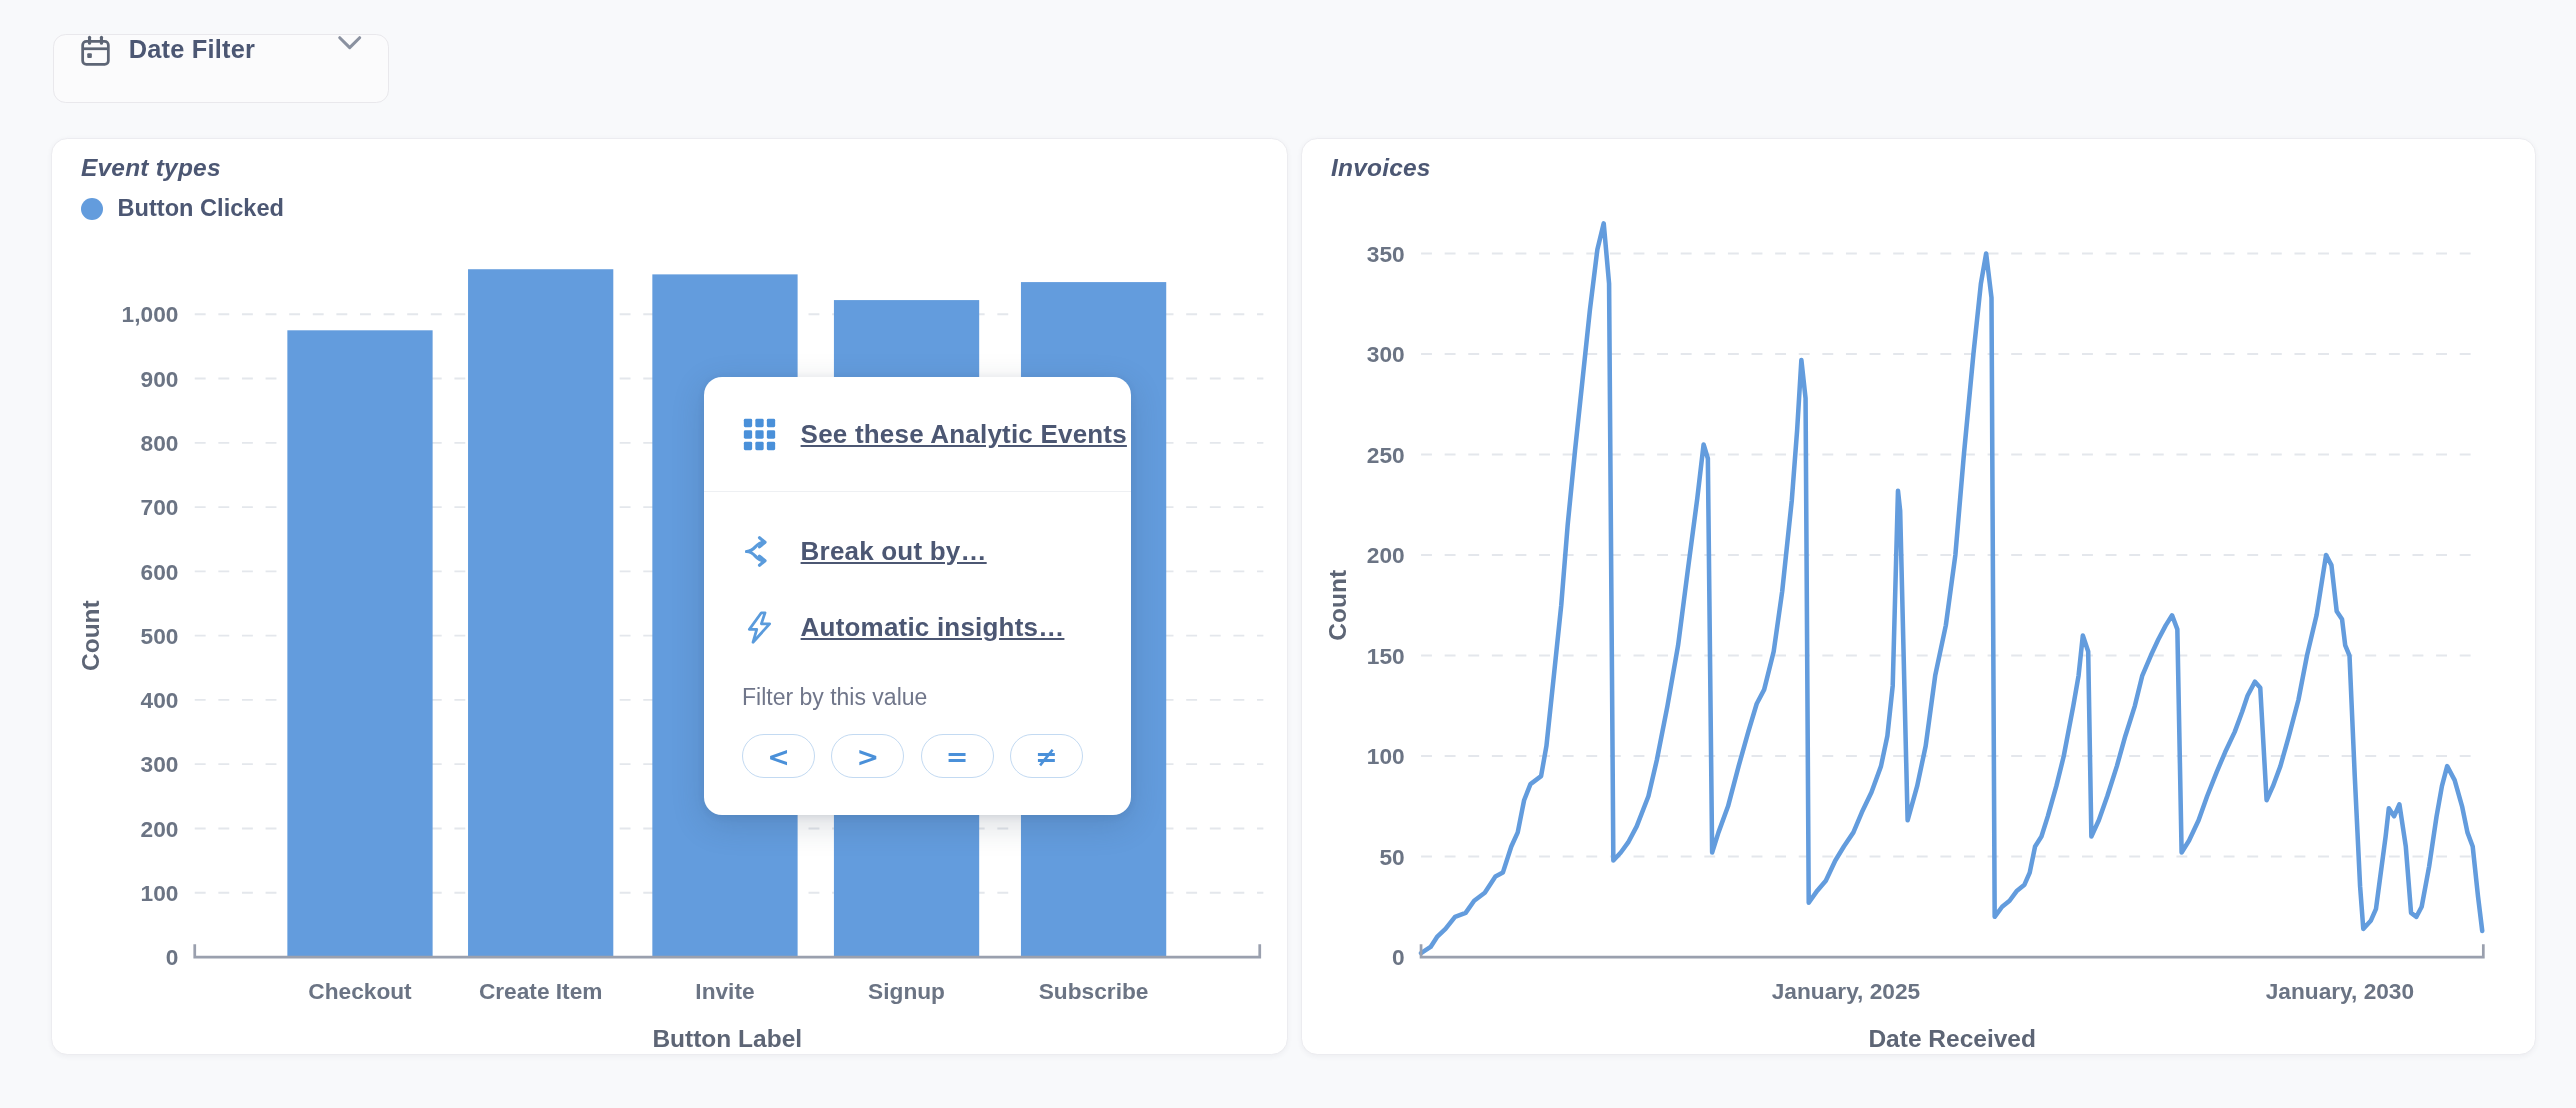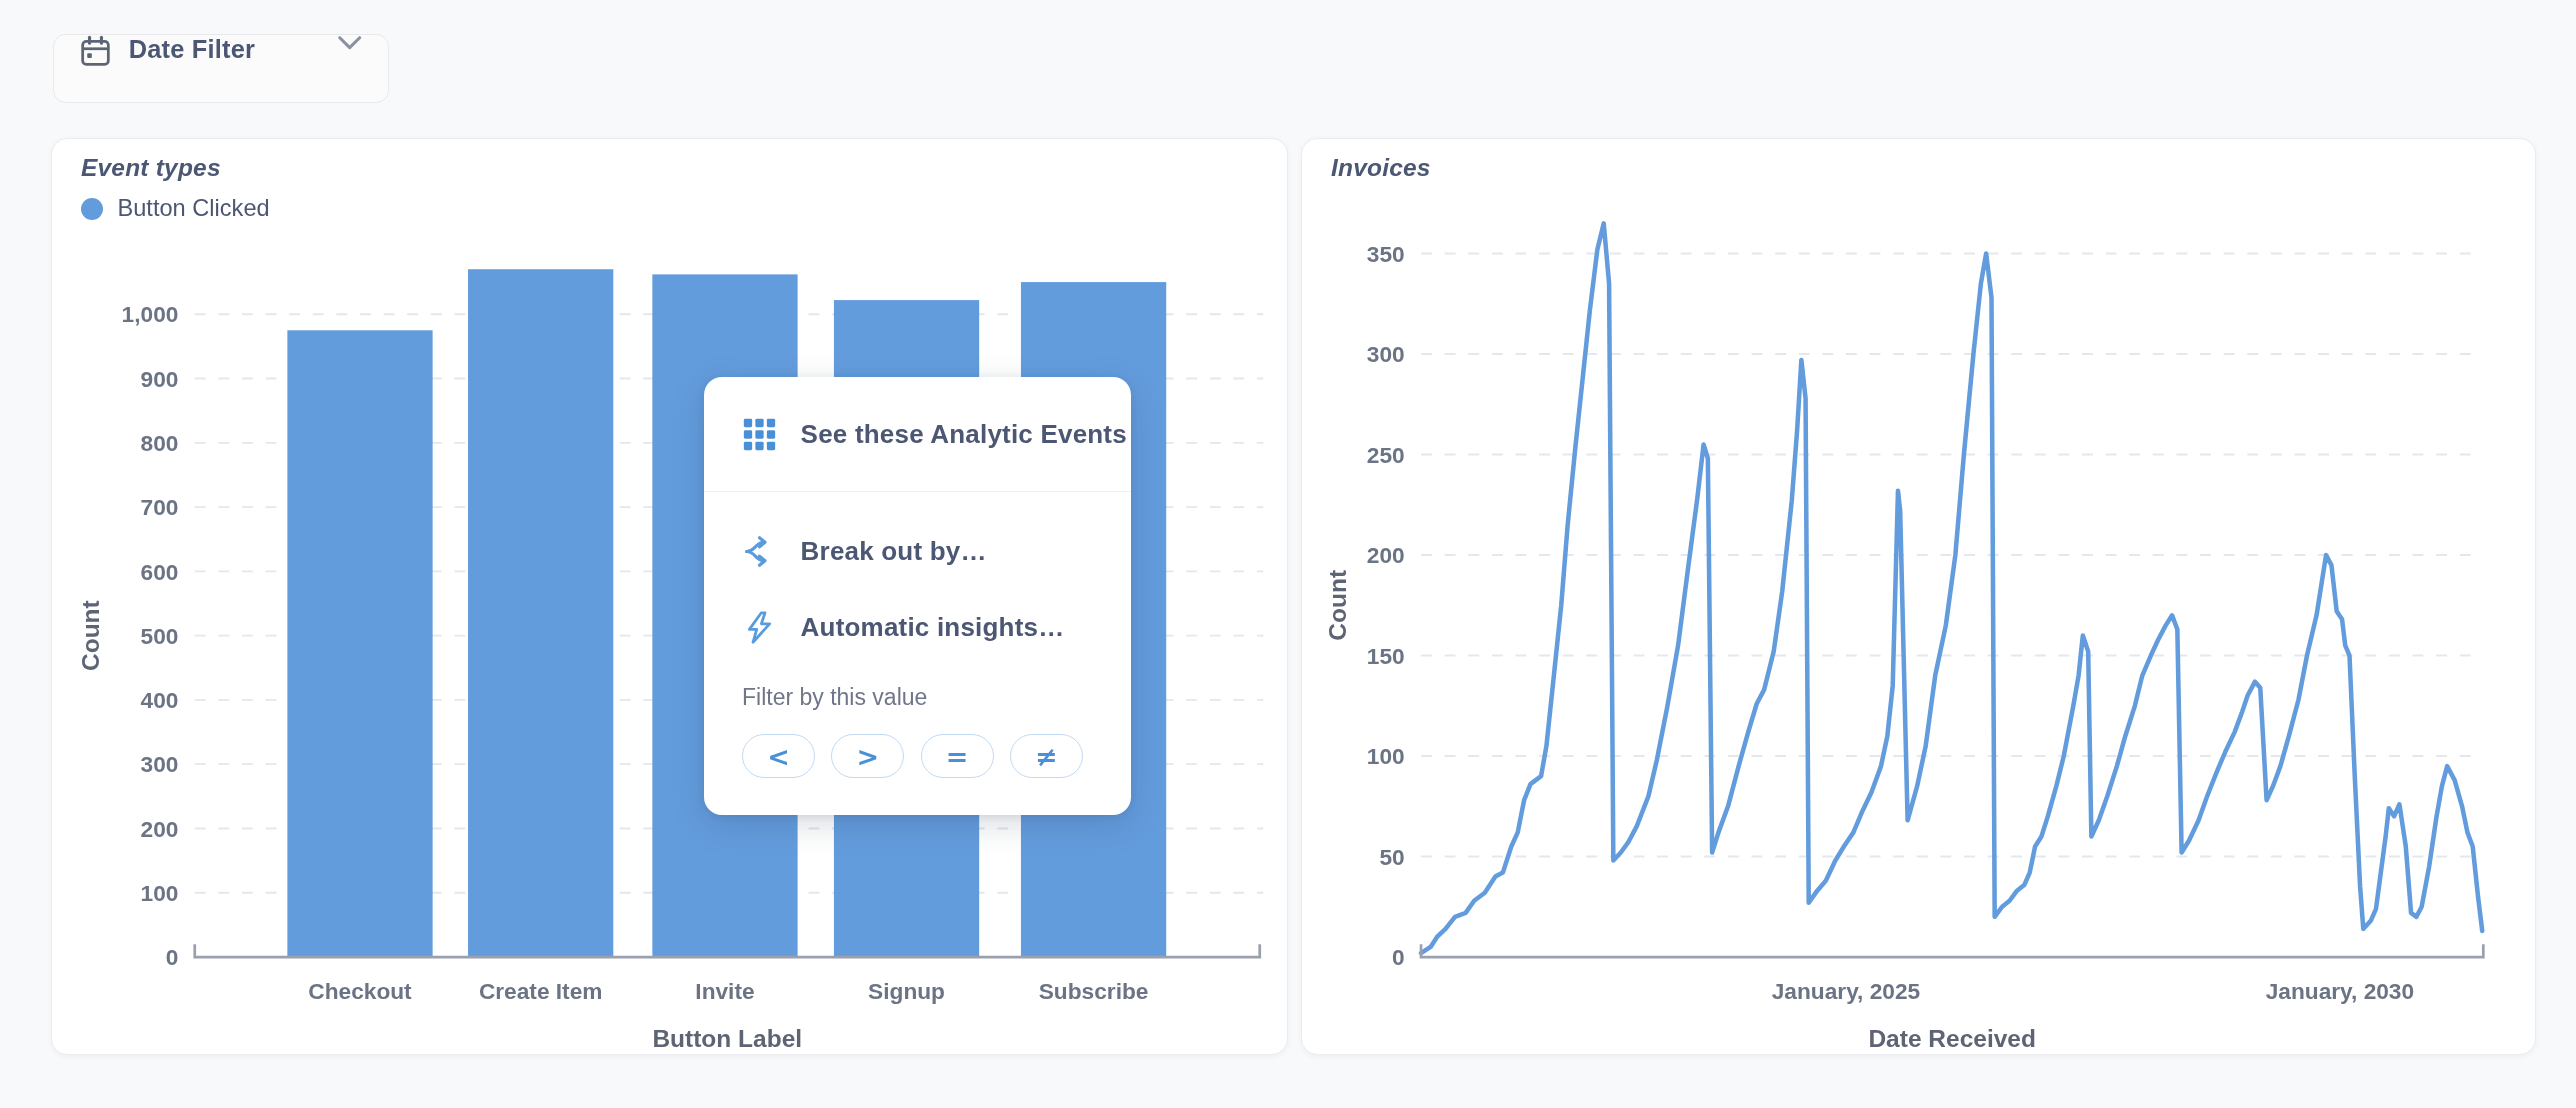--- a/index.html
+++ b/index.html
@@ -23,34 +23,34 @@
   
   .card {
     position:absolute; background:#ffffff; border:0.9px solid #ececf0;
     border-radius:16.3px; box-shadow:0 1.8px 5.4px rgba(50,60,80,.05);
   }
   .card.left  { left:51px;  top:138px; width:1237px; height:917px; }
   .card.right { left:1301px; top:138px; width:1235px; height:917px;text-align:right; }
   .card-title { position:absolute; left:29px; top:14.5px; font-size:24.5px; font-weight:700; color:#4c5773; letter-spacing:0.2px;font-style:italic; }
   .legend { position:absolute; left:29px; top:56px; display:flex; align-items:center; gap:14.5px; }
   .legend .dot { width:22px; height:22px; border-radius:50%; background:#639CDD; }
-  .legend .llbl { font-size:23.6px; font-weight:400; color:#4c5773; }
+  .legend .llbl { font-size:23.6px; font-weight:700; color:#4c5773; }
   .chart-svg { position:absolute; left:0; top:0; }
   
   .popup {
     position:absolute; left:704px; top:377px; width:427px; height:438px;
     background:#fff; border-radius:18px;
     box-shadow:0 9px 33px rgba(40,55,80,.18), 0 1.8px 7.3px rgba(40,55,80,.08);
   }
   .menu-item {
     position:absolute; left:0; width:100%; display:flex; align-items:center;
     padding-left:38px; cursor:pointer;
   }
   .menu-item .micon { width:35px; height:35px; flex:0 0 auto; }
-  .menu-item .mlbl { font-size:26px; font-weight:600; color:#4c5773; margin-left:23.6px; letter-spacing:0.2px; }
+  .menu-item .mlbl { font-size:26px; font-weight:600; color:#4c5773; margin-left:23.6px; letter-spacing:0.2px;text-decoration:underline; }
   .mi-1 { top:0; height:114px; }
   .divider { position:absolute; left:0; top:114px; width:100%; height:0; border-top:1.8px solid #eef0f3; }
   .mi-2 { top:136px; height:76px; }
   .mi-3 { top:212px; height:76px; }
   .filter-lbl { position:absolute; left:38px; top:302px; height:36px; display:flex; align-items:center;
     font-size:23px; font-weight:400; color:#70768a; }
   .pill-row { position:absolute; left:38px; top:357px; display:flex; gap:16.3px; }
   .pill {
     width:73px; height:44px; border-radius:22px; background:#fff;
     border:1.8px solid #c3daf2; color:#4a90d9; font-size:27px; font-weight:700;

